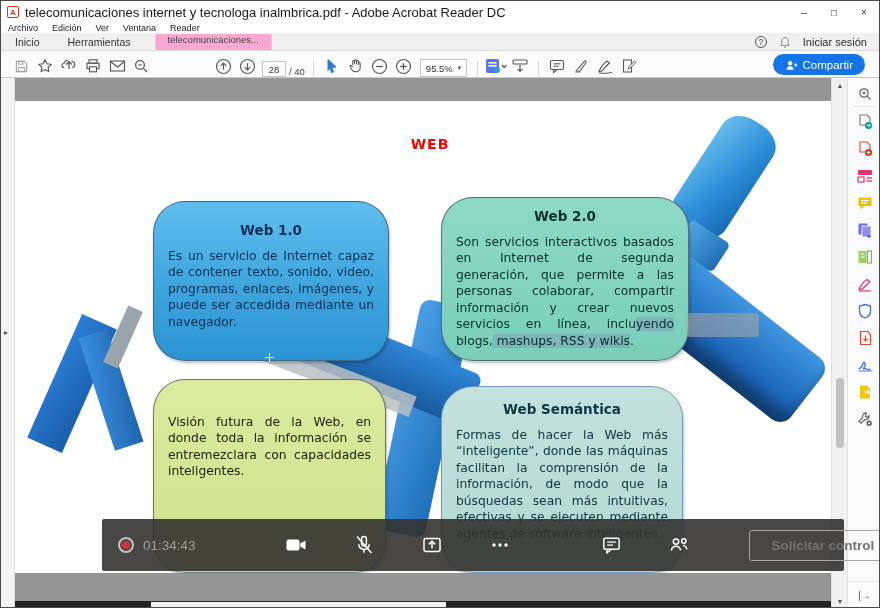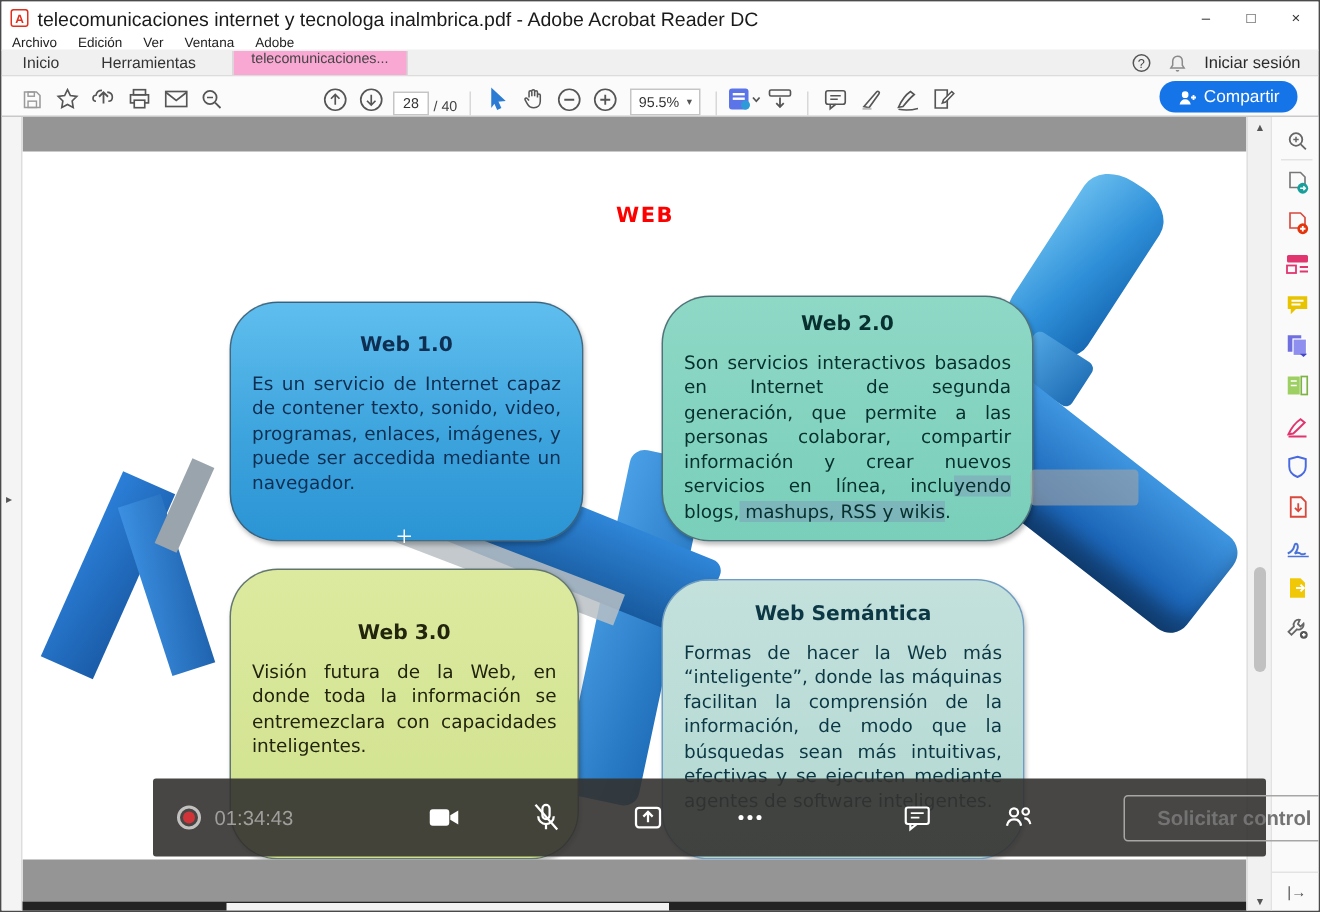--- a/index.html
+++ b/index.html
@@ -99,21 +99,21 @@
       <span class="win-btn">□</span>
       <span class="win-btn">×</span>
     </div>
   </div>
 
   <div class="menubar">
     <span class="menu-item">Archivo</span>
     <span class="menu-item">Edición</span>
     <span class="menu-item">Ver</span>
     <span class="menu-item">Ventana</span>
-    <span class="menu-item">Adobe</span>
+    <span class="menu-item">Reader</span>
   </div>
 
   <div class="tabbar">
     <span class="tab">Inicio</span>
     <span class="tab">Herramientas</span>
     <span class="tab doc" style="margin-left:10px;">
       <span>telecomunicaciones...</span>
       <span class="tab-close">×</span>
     </span>
     <div class="tabbar-right">
@@ -294,21 +294,20 @@
         <h3>Web 1.0</h3>
         <p>Es un servicio de Internet capaz de contener texto, sonido, video, programas, enlaces, imágenes, y puede ser accedida mediante un navegador.</p>
       </div>
 
       <div class="box box-web20">
         <h3>Web 2.0</h3>
         <p><span>Son servicios interactivos basados en Internet de segunda generación, que permite a las personas colaborar, compartir información y crear nuevos servicios en línea, inclu</span><span class="hl">yendo</span><span> blogs,</span><span class="hl"> mashups, RSS y wikis</span><span>.</span></p>
       </div>
 
       <div class="box box-web30">
-        <h3>Web 3.0</h3>
         <p>Visión futura de la Web, en donde toda la información se entremezclara con capacidades inteligentes.</p>
       </div>
 
       <div class="box box-websem">
         <h3>Web Semántica</h3>
         <p>Formas de hacer la Web más “inteligente”, donde las máquinas facilitan la comprensión de la información, de modo que la búsquedas sean más intuitivas, efectivas y se ejecuten mediante agentes de software inteligentes.</p>
       </div>
 
       <div class="sel-handle"></div>
       <div class="tooltip-box"></div>

